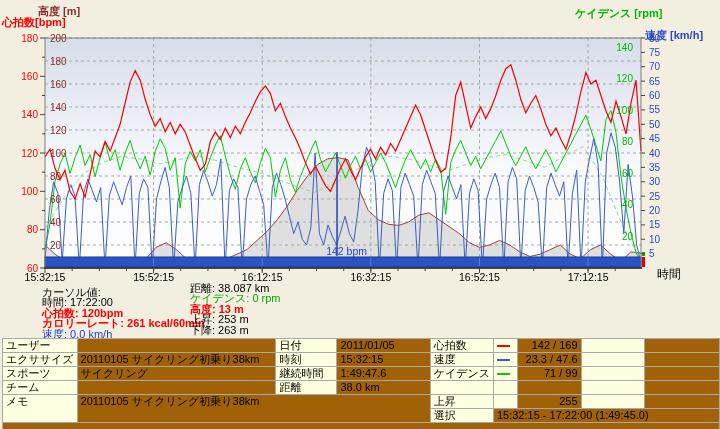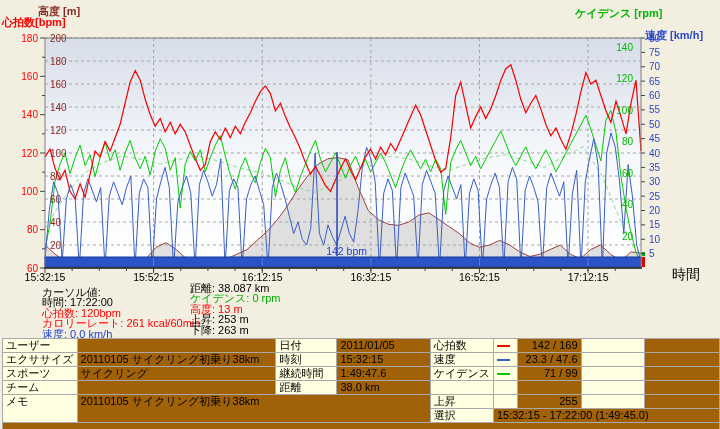--- a/index.html
+++ b/index.html
@@ -7,21 +7,21 @@
   .screen{position:relative;width:720px;height:429px;background:#F2EFE0;overflow:hidden;}
   .abs{position:absolute;white-space:nowrap;}
   .axis-title{font-size:11px;font-weight:bold;}
   .t-altitude{color:#8B2B26;}
   .t-hr{color:#FF0000;}
   .t-cadence{color:#00B400;}
   .t-speed{color:#2B48C8;}
   .t-black{color:#000000;}
   .t-blue{color:#1F3FCC;}
   .t-green{color:#00AA00;}
-  .t-red{color:#FF0000;}
+  .t-red{color:#FF0000;font-weight:bold;}
   #chart-svg{position:absolute;left:0;top:0;}
   .cursor-col{position:absolute;font-size:11px;line-height:10.4px;}
   .cursor-col div{height:10.4px;}
   
   .ex-table{position:absolute;left:2px;top:338px;border-collapse:collapse;table-layout:fixed;
             font-size:11px;color:#000;background:#E9F0FA;}
   .ex-table td{border:1px solid #A9A9A9;height:13px;padding:0 3px;overflow:hidden;white-space:nowrap;line-height:13px;margin-left:12px;}
   .ex-table td.lbl{background:#FFFFE1;}
   .ex-table td.val{background:#a16207;}
   .ex-table td.num{text-align:right;}
@@ -191,21 +191,21 @@
         <text x="370.8332" y="281" text-anchor="middle" fill="#000" font-size="10.5">16:32:15</text>
         <text x="479.484" y="281" text-anchor="middle" fill="#000" font-size="10.5">16:52:15</text>
         <text x="588.0752" y="281" text-anchor="middle" fill="#000" font-size="10.5">17:12:15</text>
       </g>
     </svg>
 
   <div class="abs axis-title t-altitude" style="left:38px;top:4px;">高度 [m]</div>
   <div class="abs axis-title t-hr" style="left:2px;top:15px;">心拍数[bpm]</div>
   <div class="abs axis-title t-cadence" style="left:575px;top:6px;">ケイデンス [rpm]</div>
   <div class="abs axis-title t-speed" style="left:645px;top:28px;">速度 [km/h]</div>
-  <div class="abs t-black" style="left:672px;top:266px;font-size:14px;font-family:Liberation Serif, serif;">時間</div>
+  <div class="abs t-black" style="left:657px;top:266px;font-size:12px;font-family:Liberation Serif, serif;">時間</div>
 
   <div class="cursor-col" style="left:42px;top:287px;">
     <div class="t-black">カーソル値:</div>
     <div class="t-black">時間: 17:22:00</div>
     <div class="t-red">心拍数: 120bpm</div>
     <div class="t-red">カロリーレート: 261 kcal/60min</div>
     <div class="t-blue">速度: 0.0 km/h</div>
   </div>
   <div class="cursor-col" style="left:190px;top:283px;">
     <div class="t-black">距離: 38.087 km</div>

